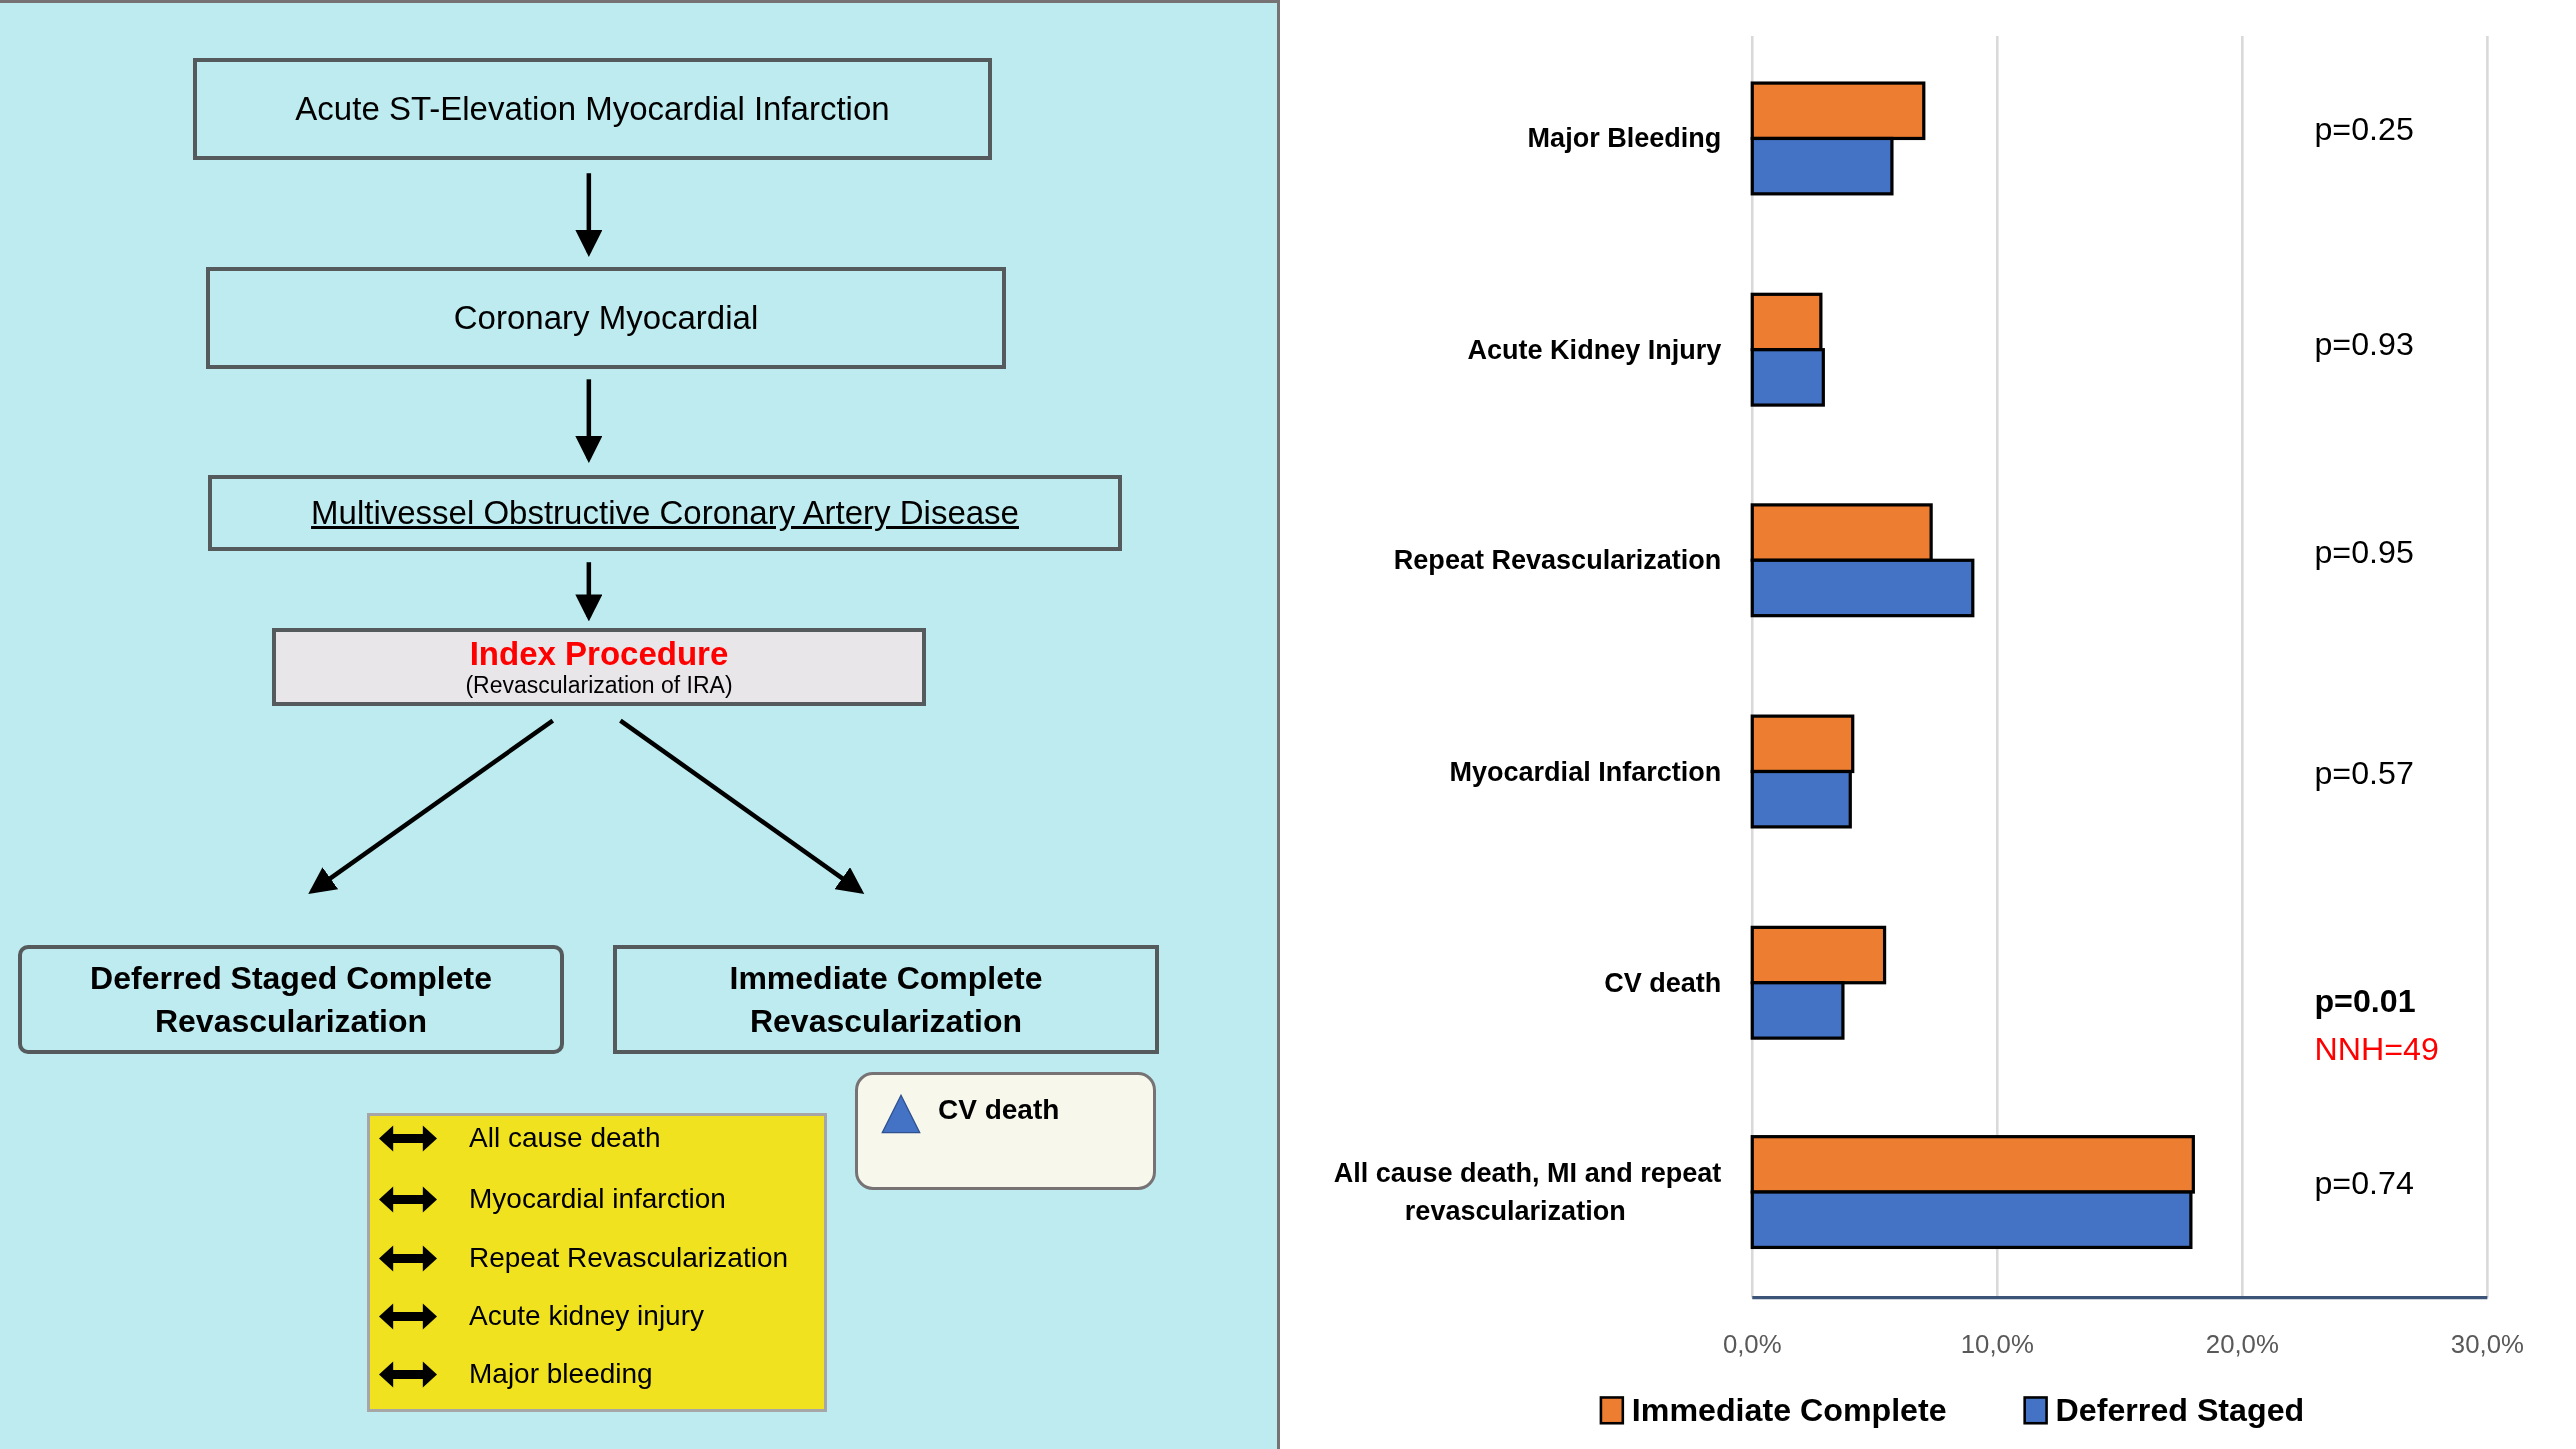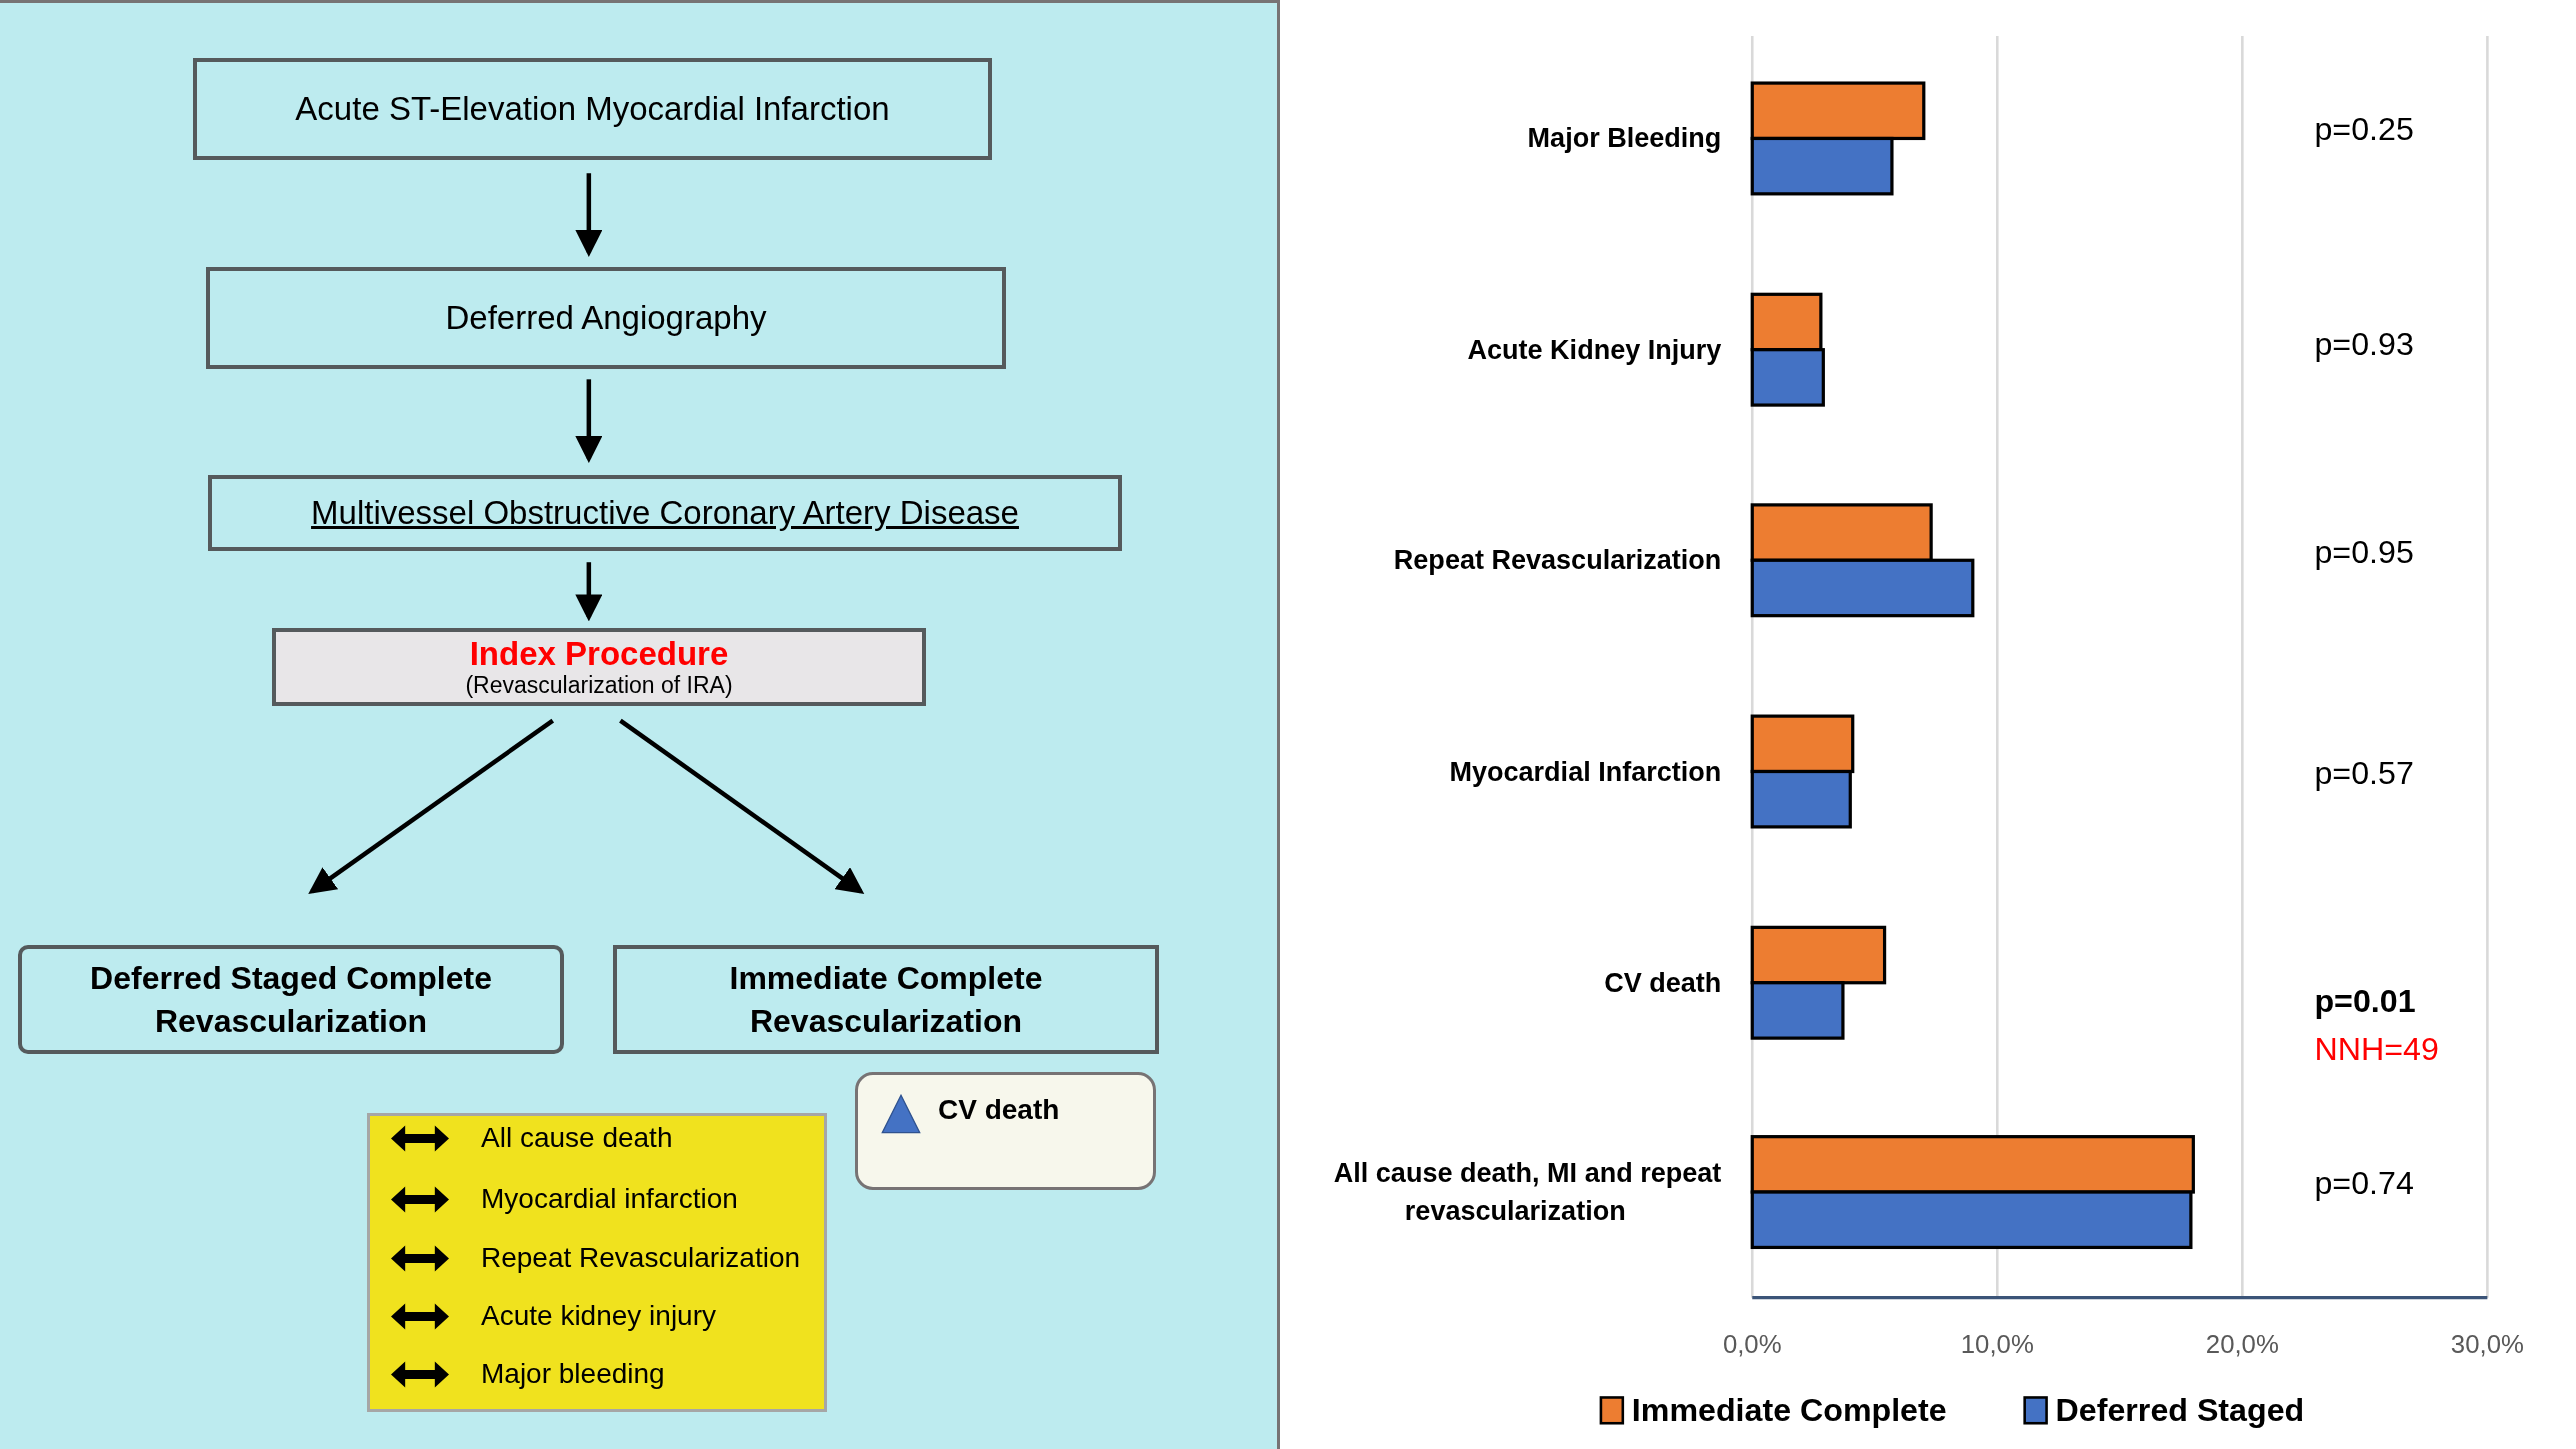--- a/index.html
+++ b/index.html
@@ -6,21 +6,21 @@
   body { width: 2576px; height: 1449px; position: relative; overflow: hidden; background: #ffffff; font-family: "Liberation Sans", sans-serif; }
   #left-panel { position: absolute; left: 0; top: 0; width: 1280px; height: 1449px; background: #BDEBEF; border-top: 3.9px solid #777374; border-right: 3.9px solid #777374; box-sizing: border-box; }
   .fbox { position: absolute; box-sizing: border-box; border: 4.5px solid #555a5c; display: flex; align-items: center; justify-content: center; text-align: center; color: #000; font-family: "Liberation Sans", sans-serif; }
   .fbox.big { font-size: 33px; }
   .fbox.bold { font-weight: bold; font-size: 32px; line-height: 43px; flex-direction: column; }
   #box-index { background: #E8E6E8; flex-direction: column; line-height: 1.1; }
   #box-index .t1 { color: #FF0000; font-weight: bold; font-size: 33px; }
   #box-index .t2 { font-size: 23px; }
   svg#flow-arrows { position: absolute; left: 0; top: 0; width: 1282px; height: 1449px; pointer-events: none; }
   #legend-yellow { position: absolute; left: 367px; top: 1113px; width: 460px; height: 299px; background: #F0E21E; border: 3.9px solid #A6A6A6; box-sizing: border-box; }
-  .ly-item { position: absolute; left: 21px; display: flex; align-items: center; font-size: 28px; color: #000; }
+  .ly-item { position: absolute; left: 9px; display: flex; align-items: center; font-size: 28px; color: #000; }
   .ly-item svg { width: 58px; height: 31px; margin-right: 32px; }
   #cv-box { position: absolute; left: 855px; top: 1072px; width: 301px; height: 118px; background: #F7F7EC; border: 3.9px solid #777374; border-radius: 18px; box-sizing: border-box; }
   #cv-box svg { position: absolute; left: 23px; top: 19.3px; width: 40px; height: 40px; }
   #cv-box span { position: absolute; left: 80px; top: 19.3px; font-size: 28px; font-weight: bold; color: #000; }
   svg#chart { position: absolute; left: 1284px; top: 0; width: 1292px; height: 1449px; }
   .cat-label { font-family: "Liberation Sans", sans-serif; font-weight: bold; font-size: 42px; fill: #000; }
   .tick-label { font-family: "Liberation Sans", sans-serif; font-size: 40px; fill: #595959; }
   .pval { font-family: "Liberation Sans", sans-serif; font-size: 50px; fill: #000; }
   .pval.bold { font-weight: bold; }
   .nnh { font-family: "Liberation Sans", sans-serif; font-size: 50px; fill: #FF0000; }
@@ -28,21 +28,21 @@
 </style>
 </head>
 <body>
 
 <div id="left-panel"></div>
 
 <div class="fbox big" style="left:193px;top:58px;width:799px;height:102px;">
   <span>Acute ST-Elevation Myocardial Infarction</span>
 </div>
 <div class="fbox big" style="left:206px;top:267px;width:800px;height:102px;">
-  <span>Deferred Angiography</span>
+  <span>Coronary Myocardial</span>
 </div>
 <div class="fbox big" style="left:208px;top:475px;width:914px;height:76px;text-decoration:underline;">
   <span>Multivessel Obstructive Coronary Artery Disease</span>
 </div>
 <div class="fbox" id="box-index" style="left:262px;top:628px;width:654px;height:78px;margin-left:10px;">
   <span class="t1">Index Procedure</span>
   <span class="t2">(Revascularization of IRA)</span>
 </div>
 <div class="fbox bold" style="left:18px;top:945px;width:546px;height:109px;border-radius:10px;">
   <span>Deferred Staged Complete</span>

